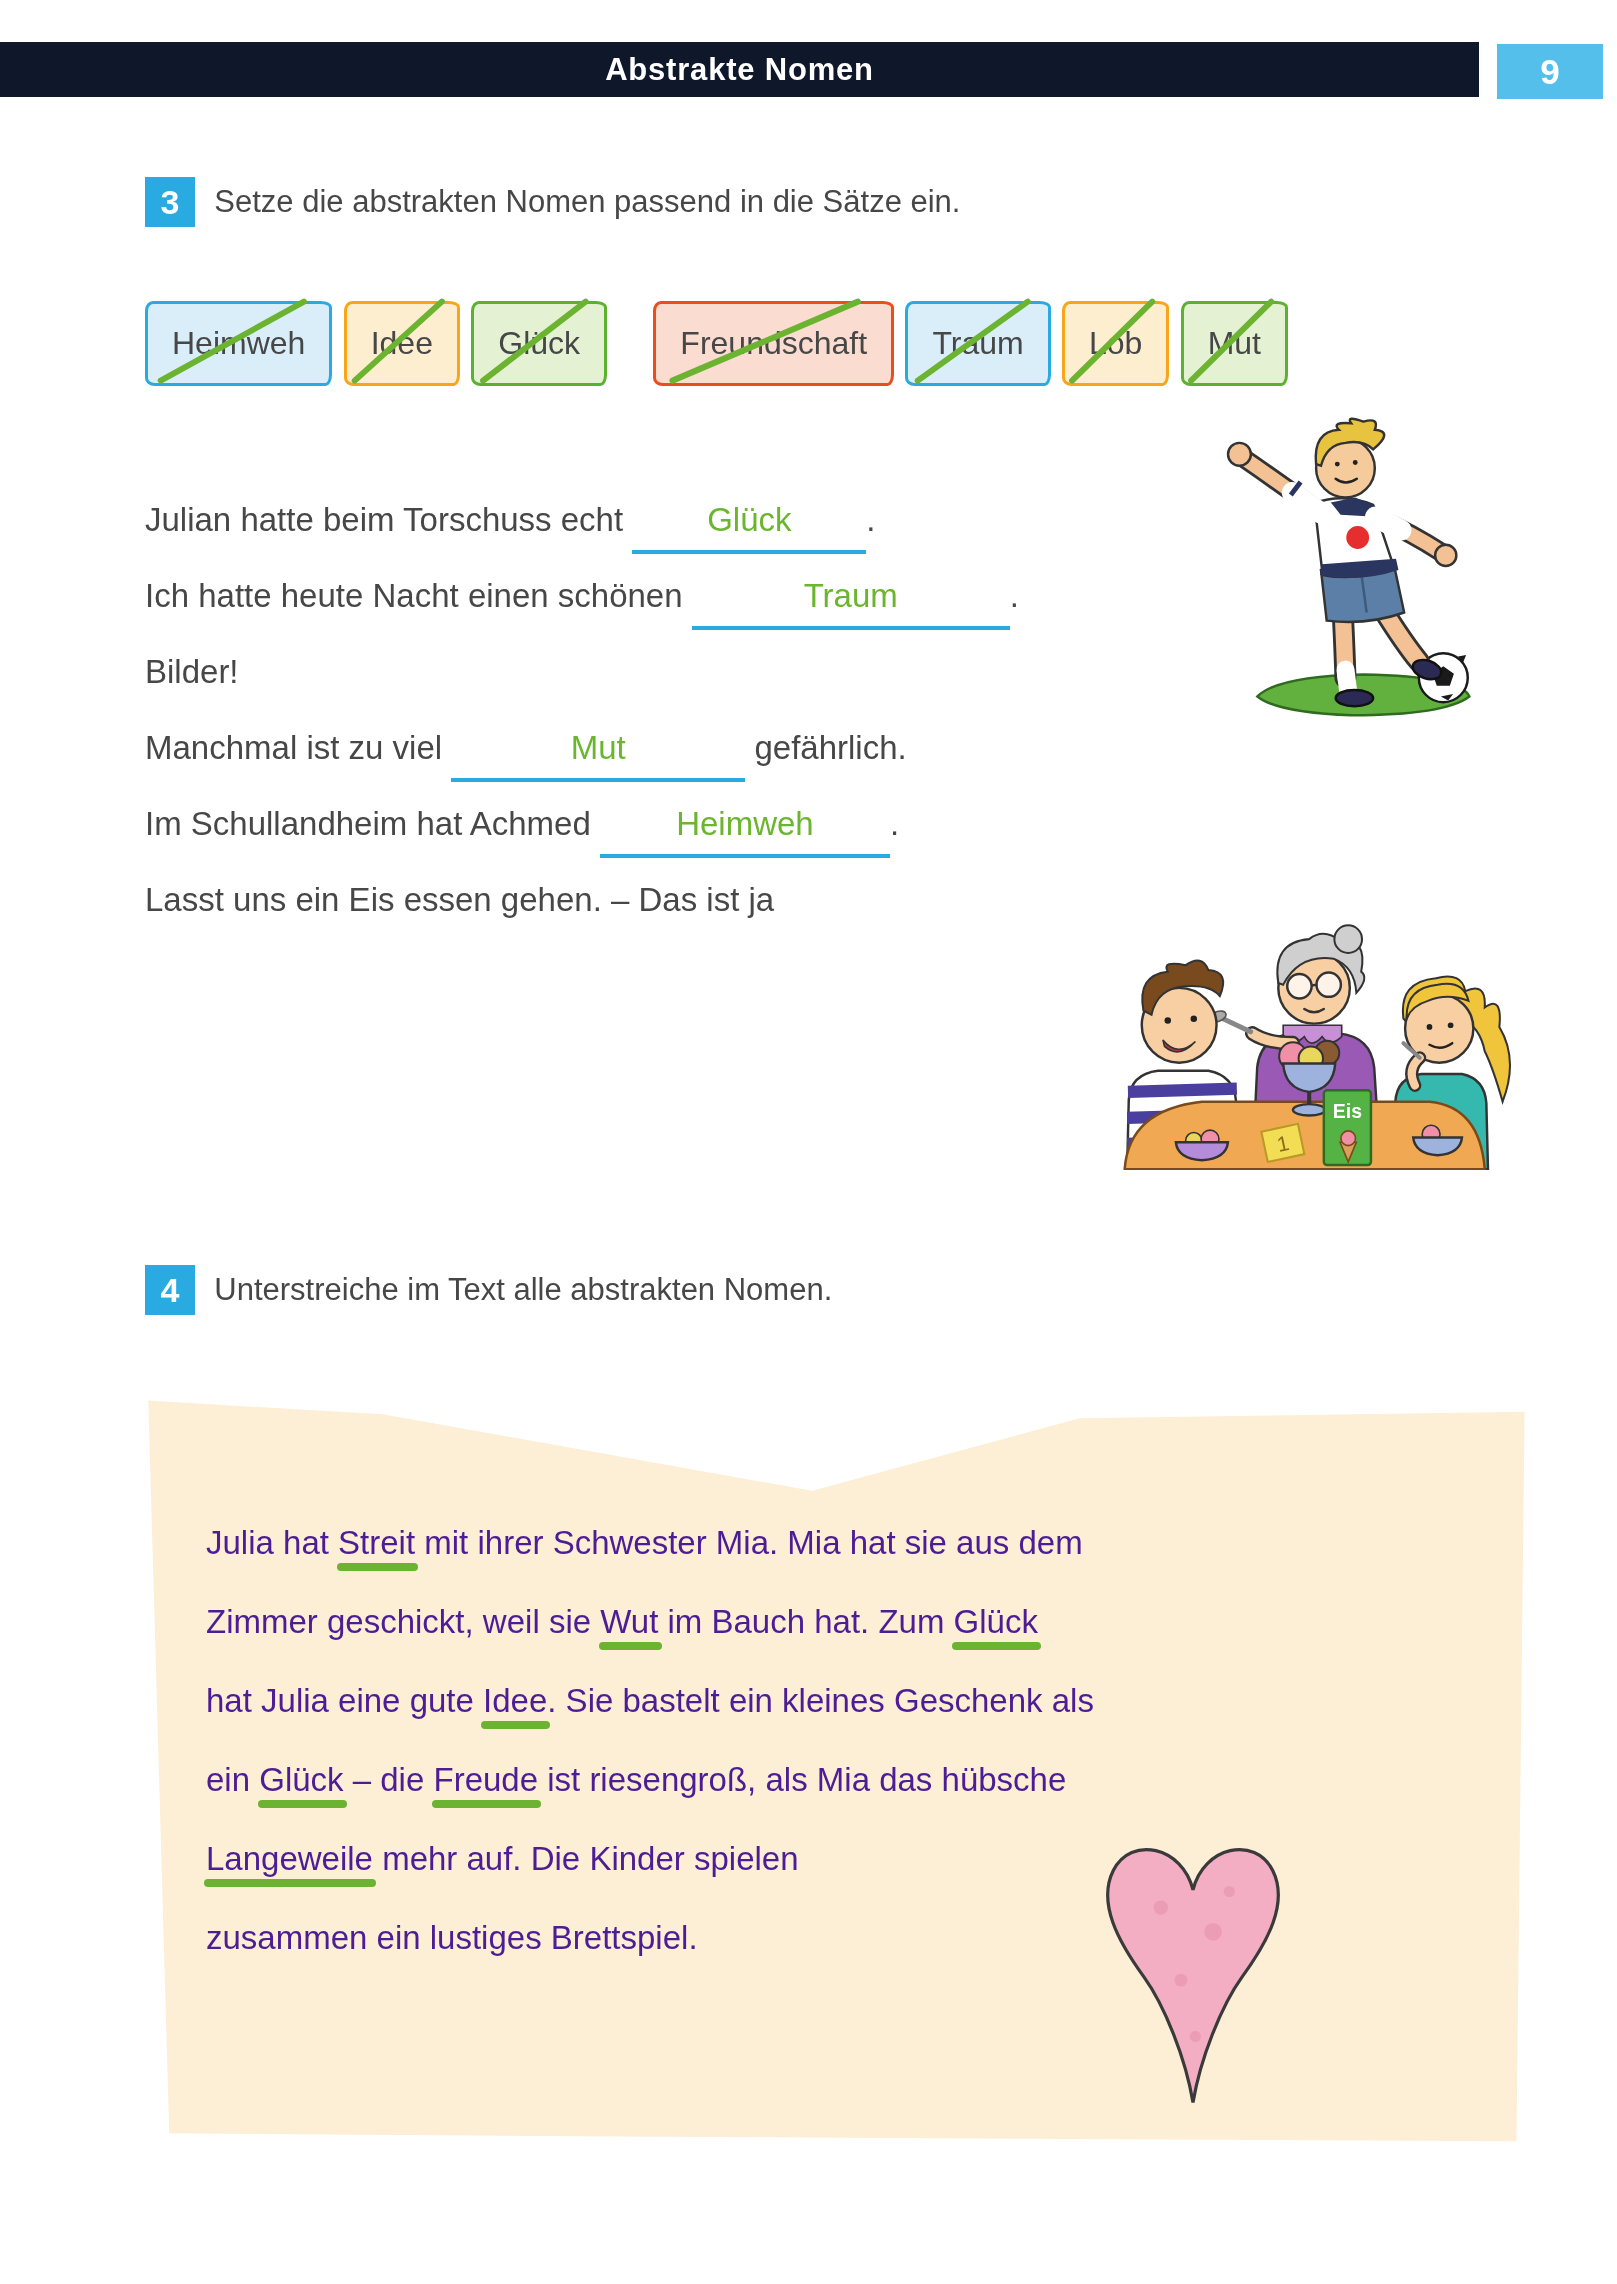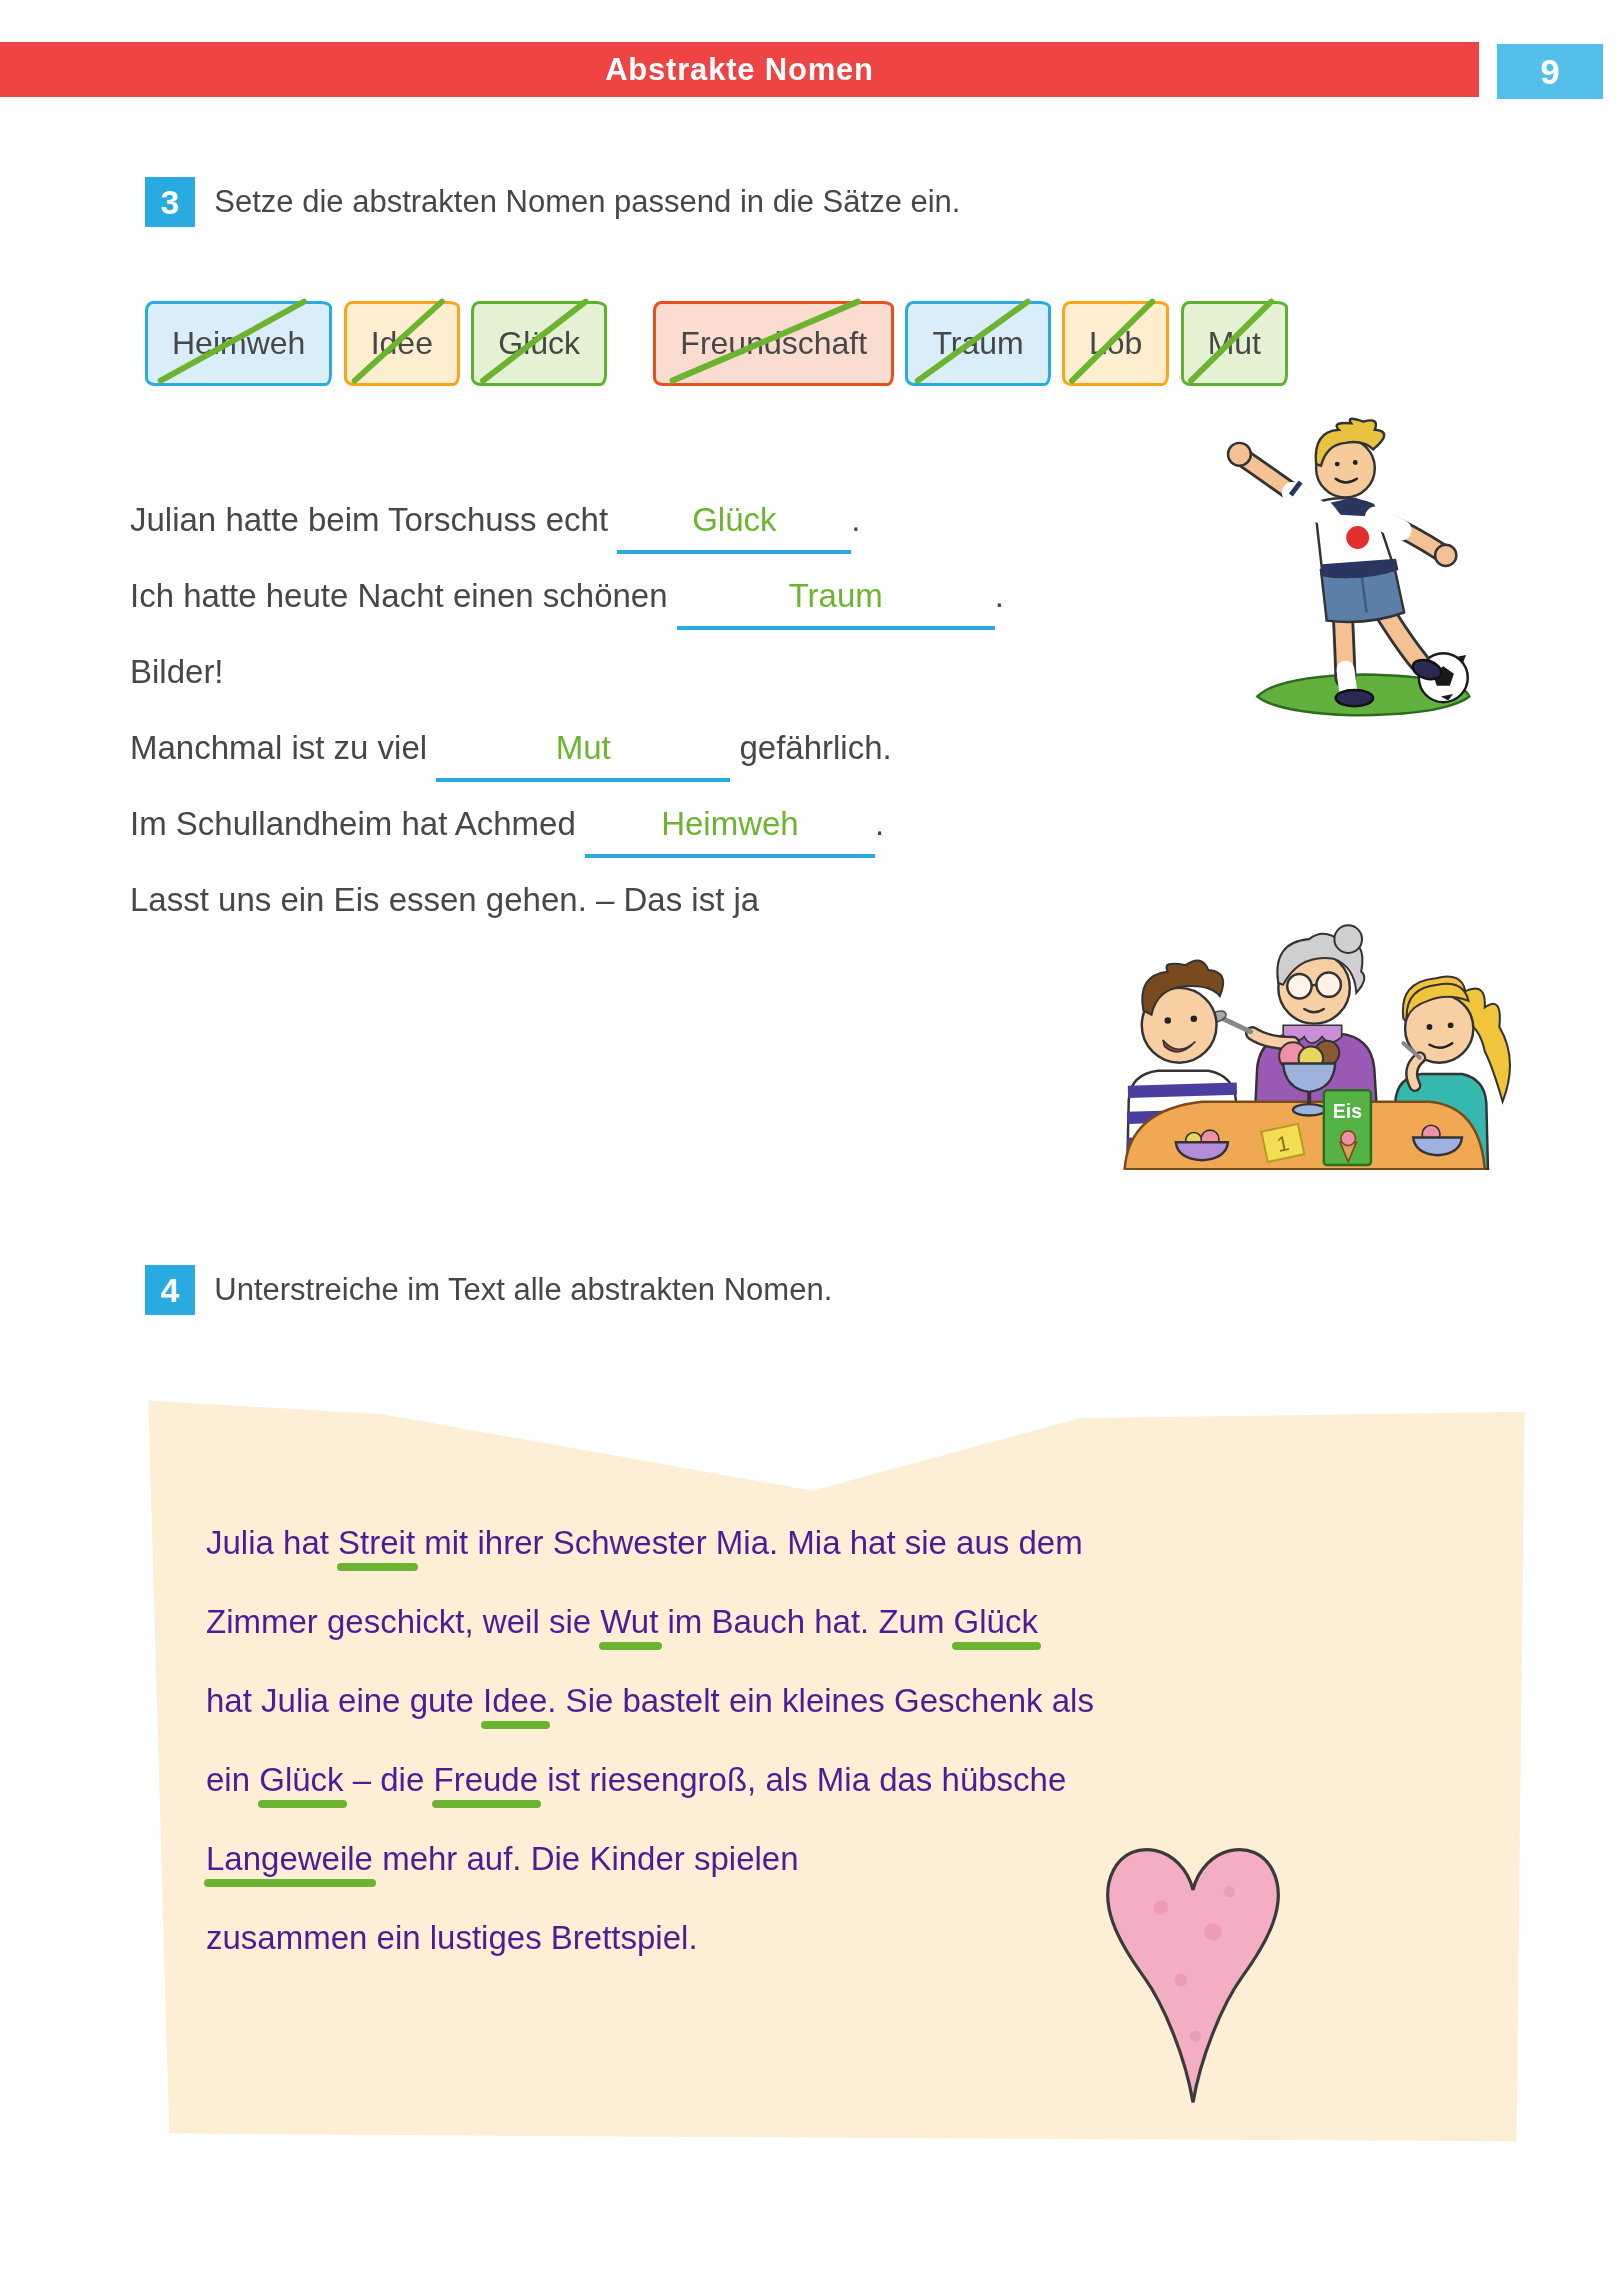--- a/index.html
+++ b/index.html
@@ -1,20 +1,20 @@
 <!DOCTYPE html>
 <html style="font-size:13px"><head>
 <meta charset="utf-8">
 <style>
   html,body{margin:0;padding:0;background:#ffffff;}
   .page{position:relative;width:1618px;height:2284px;background:#ffffff;
         font-family:"Liberation Sans",sans-serif;overflow:hidden;color:#474747;}
 
   
-  .header-bar{position:absolute;left:0;top:42px;width:1479px;height:55px;background:#ef4444;
+  .header-bar{position:absolute;left:0;top:42px;width:1479px;height:55px;background:#0f172a;
               display:flex;align-items:center;justify-content:center;}
   .header-title{color:#fff;font-weight:bold;font-size:31px;letter-spacing:0.8px;}
   .page-badge{position:absolute;left:1497px;top:44px;width:106px;height:55px;background:#55bfec;
               color:#fff;font-weight:bold;font-size:35px;display:flex;align-items:center;justify-content:center;}
 
   
   .task-row{position:absolute;left:145px;display:flex;align-items:center;gap:19.3px;}
   #task3-row{top:177px;} #task4-row{top:1265px;}
   .task-badge{width:50px;height:50px;background:#29abe2;color:#fff;font-weight:bold;font-size:34px;
               display:flex;align-items:center;justify-content:center;flex:0 0 auto;}
@@ -27,21 +27,21 @@
             border-radius:8px 11.3px 6.4px 9.7px / 9.7px 6.4px 11.3px 8px;box-sizing:border-box;}
   .word-box.space-before{margin-left:35px;}
   .wb-blue{border-color:#29abe2;background:#d9eef9;}
   .wb-orange{border-color:#f9a51a;background:#fdeecf;}
   .wb-green{border-color:#5db130;background:#e4f1d3;}
   .wb-red{border-color:#e94e1b;background:#fadcd0;}
   .strike{position:absolute;left:0;top:0;width:100%;height:100%;overflow:visible;pointer-events:none;}
   .strike line{stroke:#6cb331;stroke-width:6;vector-effect:non-scaling-stroke;stroke-linecap:round;}
 
   
-  .sentences{position:absolute;left:130px;top:482px;width:1096px;}
+  .sentences{position:absolute;left:145px;top:482px;width:1096px;}
   .s-line{margin:0;height:76px;line-height:76px;font-size:33px;color:#474747;white-space:nowrap;}
   .blank{display:inline-block;text-align:center;border-bottom:4.8px solid #29abe2;
          padding-bottom:11.3px;line-height:normal;vertical-align:baseline;}
   .blank .answer{color:#6cb52f;}
 
   
   .textbox-wrap{position:absolute;left:137px;top:1370px;width:1394px;height:781px;}
   .textbox-bg{position:absolute;left:0;top:0;width:100%;height:100%;}
   .b-lines{position:absolute;left:68px;top:133px;}
   .b-line{margin:1px;height:78px;line-height:78px;font-size:33px;color:#4c1d95;white-space:nowrap;}

